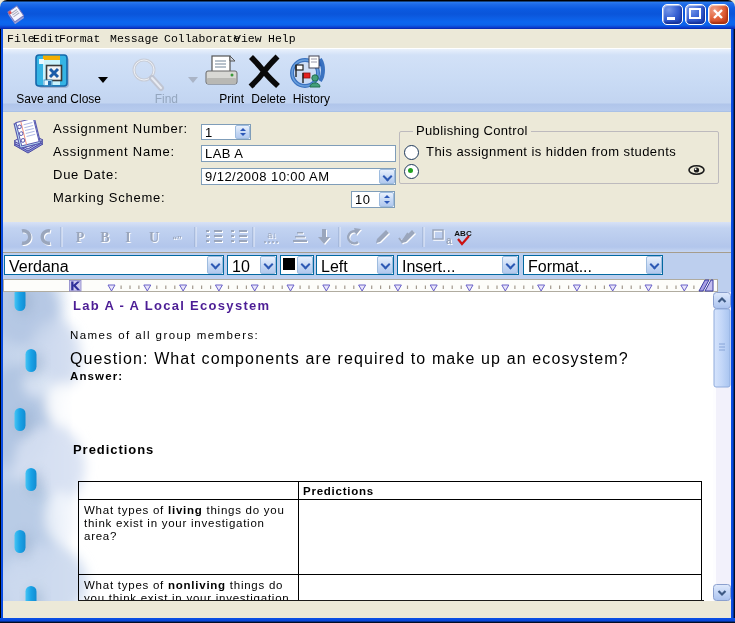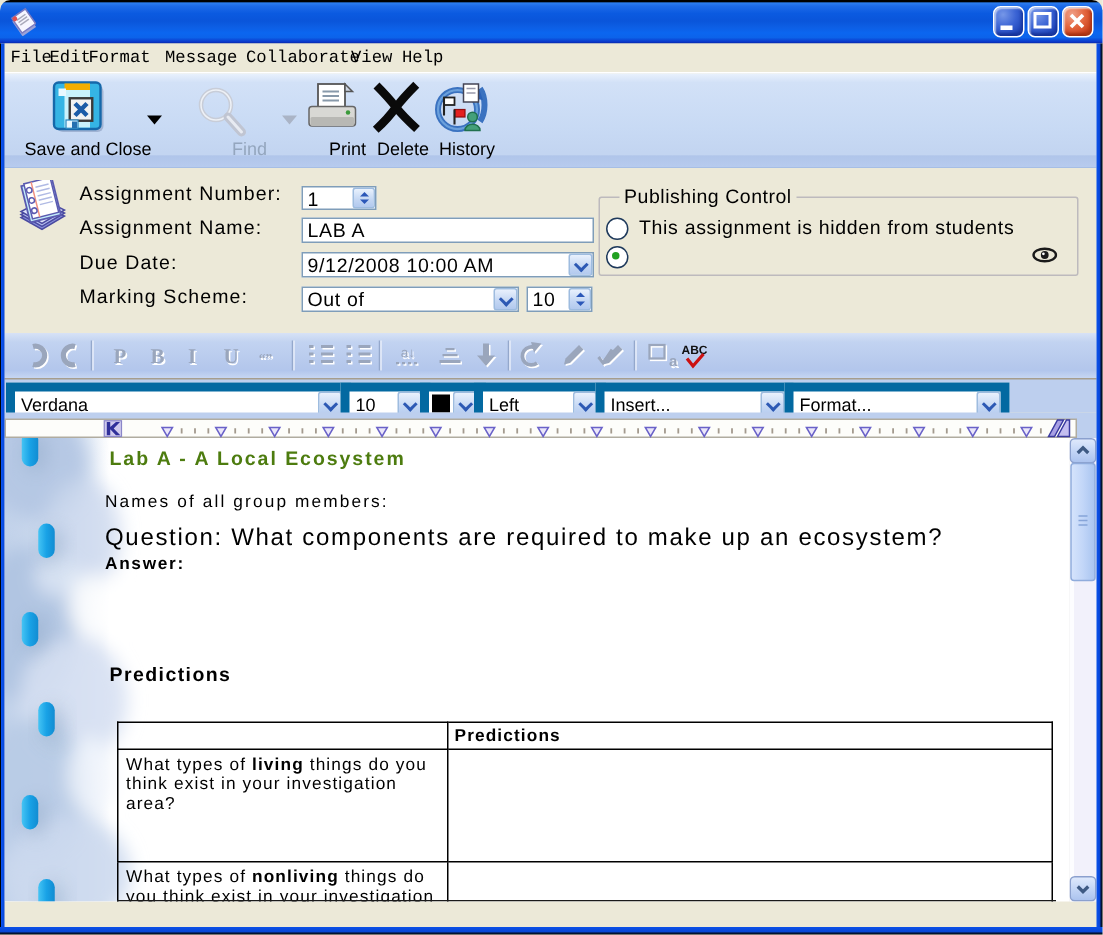--- a/index.html
+++ b/index.html
@@ -42,21 +42,21 @@
     border:3px solid transparent;border-bottom:none;border-top:3px solid #2b57b8;}
   
   #pub{position:absolute;left:396px;top:19px;width:318px;height:51px;border:1px solid #bdbabd;border-radius:2px;}
   #pub .leg{position:absolute;left:6px;top:-9px;background:#ece9d8;padding:0 3px;font-size:13px;margin-left:12px;}
   .radio{position:absolute;width:13px;height:13px;border-radius:50%;background:#fff;border:1px solid #1e395b;}
   
   #fmtbar{left:3px;top:222px;width:728px;height:30px;
     background:linear-gradient(to bottom,#d7e2f6 0,#c2d3f1 6px,#b5c8ec 22px,#b2c6ec 25px,#c6d6f2 30px);}
   
   #fontrow{left:3px;top:252px;width:728px;height:23px;background:#bdcfee;border-top:1px solid #a69d8d;box-sizing:border-box;}
-  .combo{position:absolute;top:2px;height:18px;background:#fff;border:6px solid #0369a1;font-size:12px;}
+  .combo{position:absolute;top:2px;height:18px;background:#fff;border:1px solid #0369a1;font-size:16px;}
   .combo .tx{position:absolute;left:4px;top:2px;white-space:nowrap;}
   
   #rulerband{left:3px;top:275px;width:728px;height:17px;background:#bdcfee;}
   
   #doc{left:3px;top:292px;width:710px;height:309px;background:#fff;overflow:hidden;}
   #scroll{left:713px;top:292px;width:18px;height:309px;background:#f5f5fe;}
   
   #status{left:3px;top:601px;width:728px;height:17px;background:#ece9d8;border-top:1px solid #fff;}
   
   #bl{left:0;top:29px;width:3px;height:589px;background:linear-gradient(to right,#000 0,#000 1px,#0a52ee 1px,#0846d6 3px);}
@@ -187,24 +187,20 @@
     <div class="flabel" style="top:78px">Marking Scheme:</div>
     <div class="field" style="left:198px;top:12px;width:48px;height:14px">
         <span class="tx">1</span>
         <span class="spin"></span>
       </div>
     <div class="field" style="left:198px;top:33px;width:193px;height:15px">
         <span class="tx">LAB A</span>
       </div>
     <div class="field" style="left:198px;top:56px;width:193px;height:15px">
         <span class="tx">9/12/2008 10:00 AM</span>
-        <span class="ddbtn"></span>
-      </div>
-    <div class="field" style="left:198px;top:79px;width:143px;height:15px">
-        <span class="tx">Out of</span>
         <span class="ddbtn"></span>
       </div>
     <div class="field" style="left:348px;top:79px;width:42px;height:15px">
         <span class="tx">10</span>
         <span class="spin"></span>
       </div>
     <div id="pub">
       <span class="leg" style="letter-spacing:0.35px;left:1px">Publishing Control</span>
       <span class="radio" style="left:4px;top:13px"></span>
       <span style="position:absolute;left:26px;top:12px;font-size:13px;letter-spacing:0.45px">This assignment is hidden from students</span>
@@ -504,21 +500,21 @@
         <ellipse cx="21" cy="253" rx="8" ry="13" fill="#90a8c6" opacity="0.45" filter="url(#soft)"></ellipse>
         <ellipse cx="32" cy="309" rx="8" ry="13" fill="#90a8c6" opacity="0.45" filter="url(#soft)"></ellipse>
         <rect x="11.5" y="-4" width="11" height="23" rx="5.5" fill="url(#pill)"></rect>
         <rect x="22.5" y="57" width="11" height="23" rx="5.5" fill="url(#pill)"></rect>
         <rect x="11.5" y="116" width="11" height="23" rx="5.5" fill="url(#pill)"></rect>
         <rect x="22.5" y="176" width="11" height="23" rx="5.5" fill="url(#pill)"></rect>
         <rect x="11.5" y="238" width="11" height="23" rx="5.5" fill="url(#pill)"></rect>
         <rect x="22.5" y="294" width="11" height="23" rx="5.5" fill="url(#pill)"></rect>
       </g>
     </svg>
-    <div class="doctext" style="left:70px;top:6px;font-size:13px;font-weight:bold;letter-spacing:1.3px;color:#4d7c0f">Lab A - A Local Ecosystem</div>
+    <div class="doctext" style="left:70px;top:6px;font-size:13px;font-weight:bold;letter-spacing:1.3px;color:#4c1d95">Lab A - A Local Ecosystem</div>
     <div class="doctext" style="left:67px;top:37px;font-size:11.5px;font-weight:normal;letter-spacing:1.42px">Names of all group members:</div>
     <div class="doctext" style="left:67px;top:58px;font-size:16px;font-weight:normal;letter-spacing:1.12px">Question: What components are required to make up an ecosystem?</div>
     <div class="doctext" style="left:67px;top:78px;font-size:11.5px;font-weight:bold;letter-spacing:1.12px">Answer:</div>
     <div class="doctext" style="left:70px;top:150px;font-size:13px;font-weight:bold;letter-spacing:0.95px">Predictions</div>
     <table style="position:absolute;left:75px;top:189px;width:624px;border-collapse:collapse;font-size:11.5px;letter-spacing:0.75px" cellspacing="0">
       <tbody>
           <tr>
         <td style="border:1px solid #000;width:217px;height:15px"></td>
         <td style="border:1px solid #000;font-weight:bold;padding-left:4px">Predictions</td>
       </tr>

